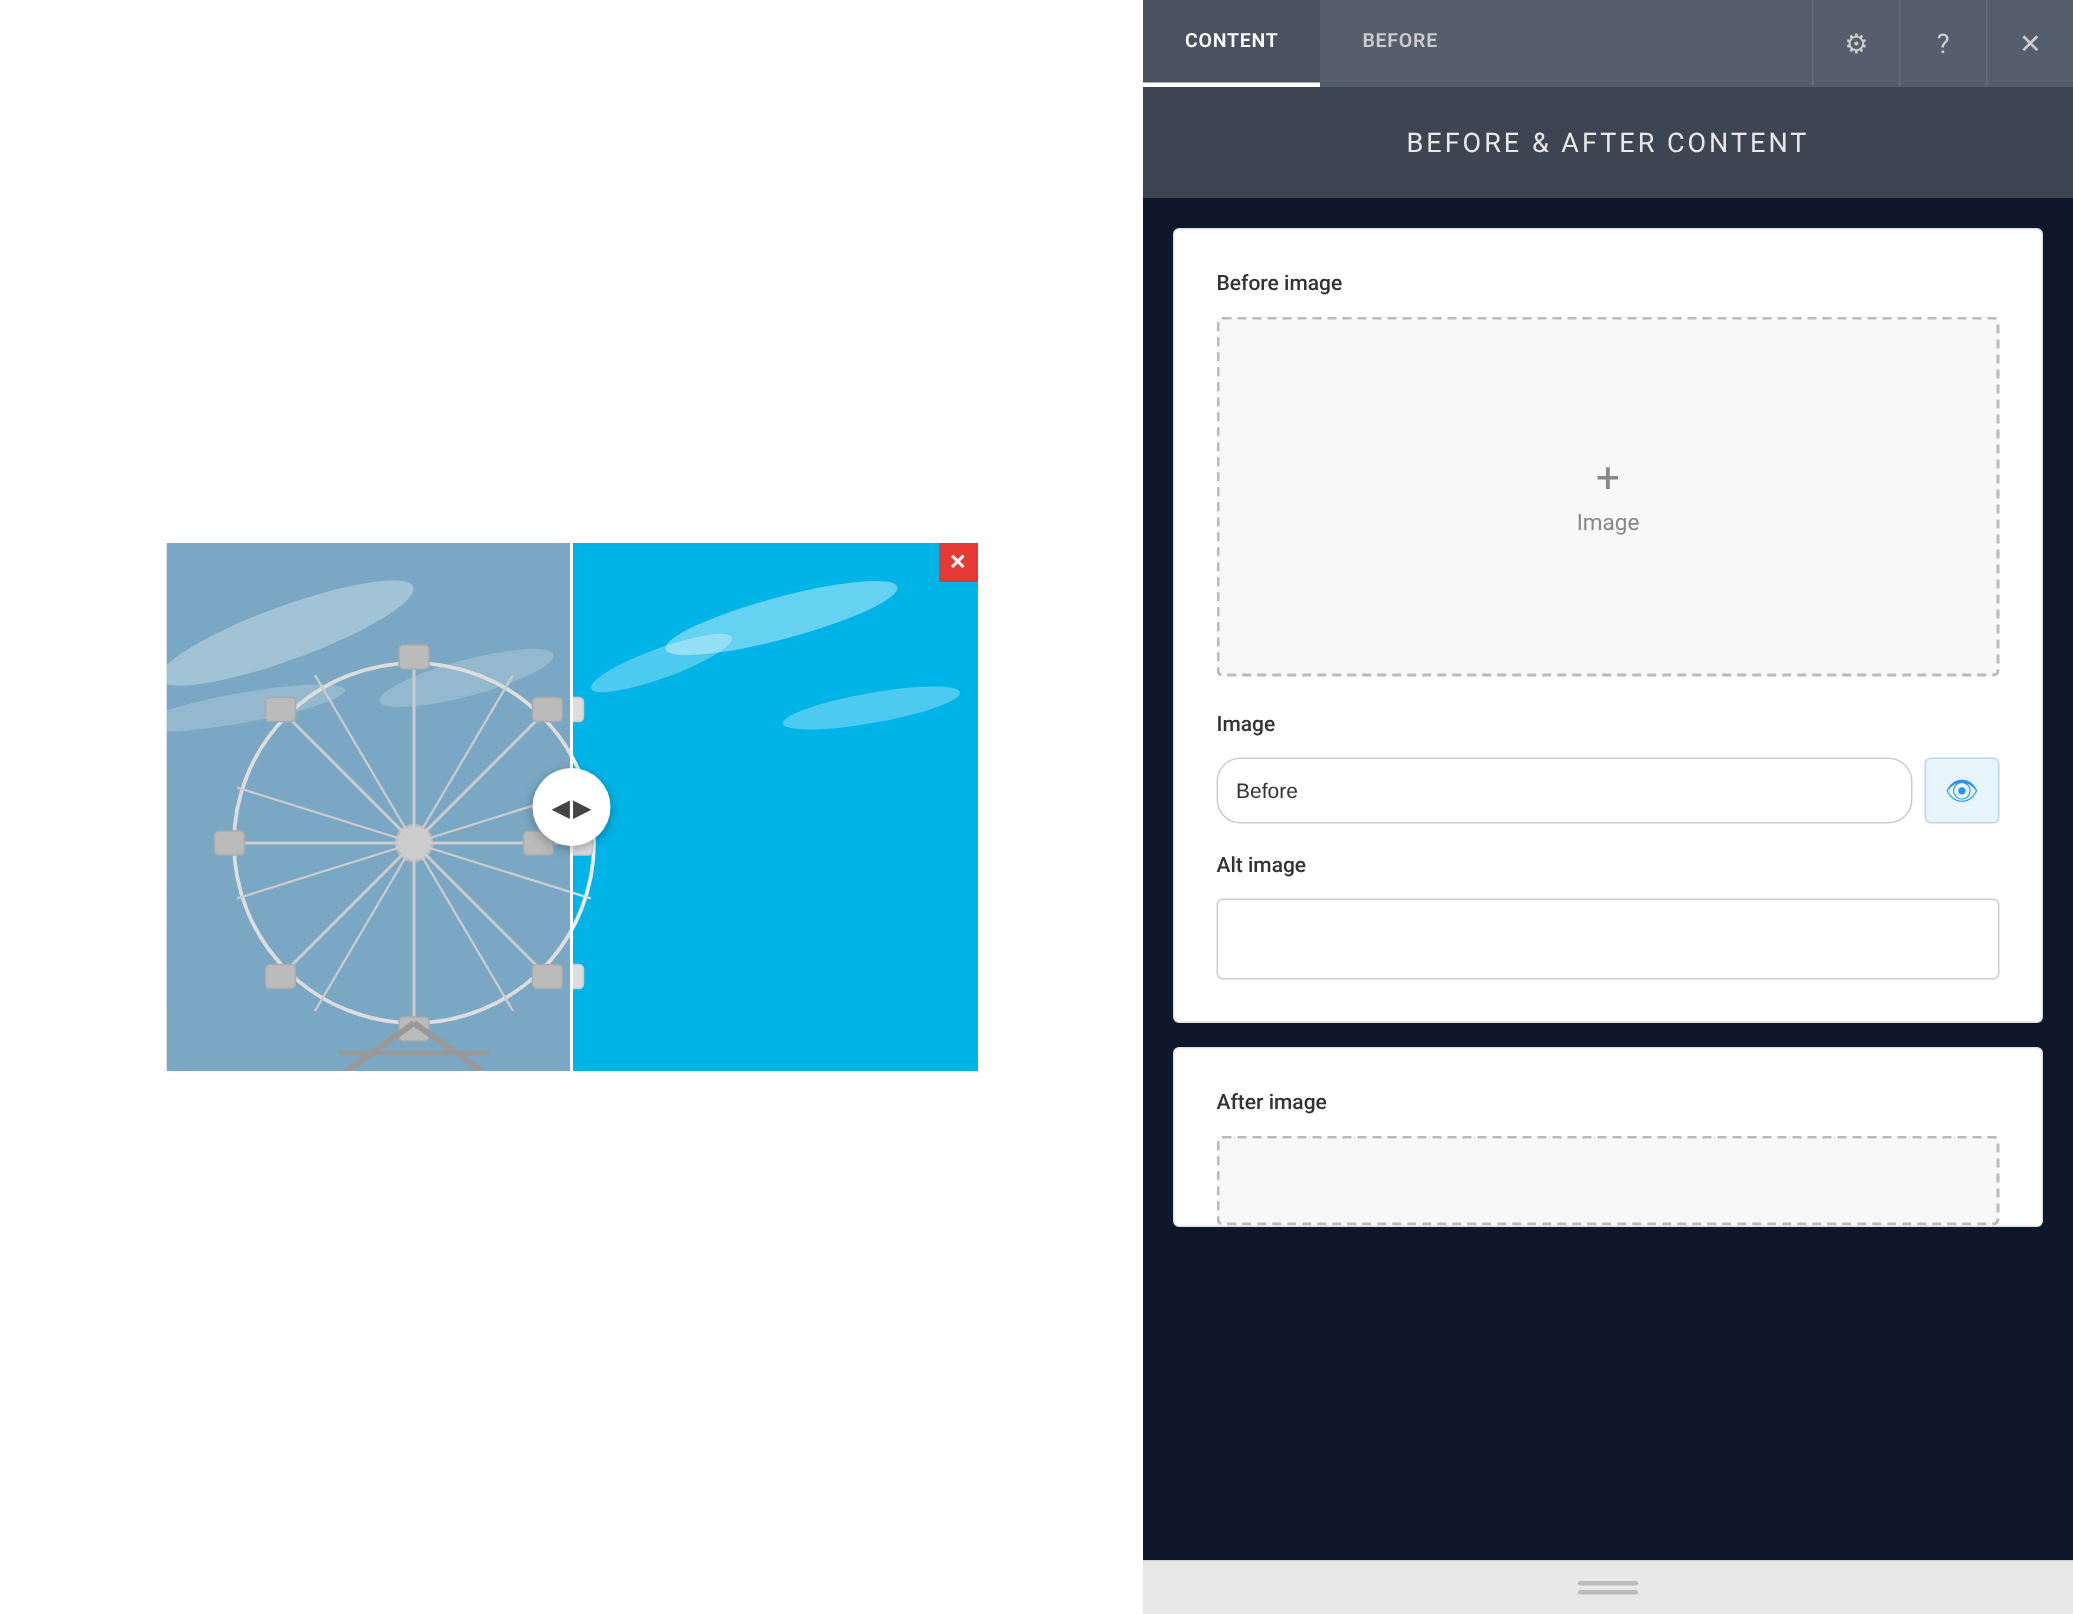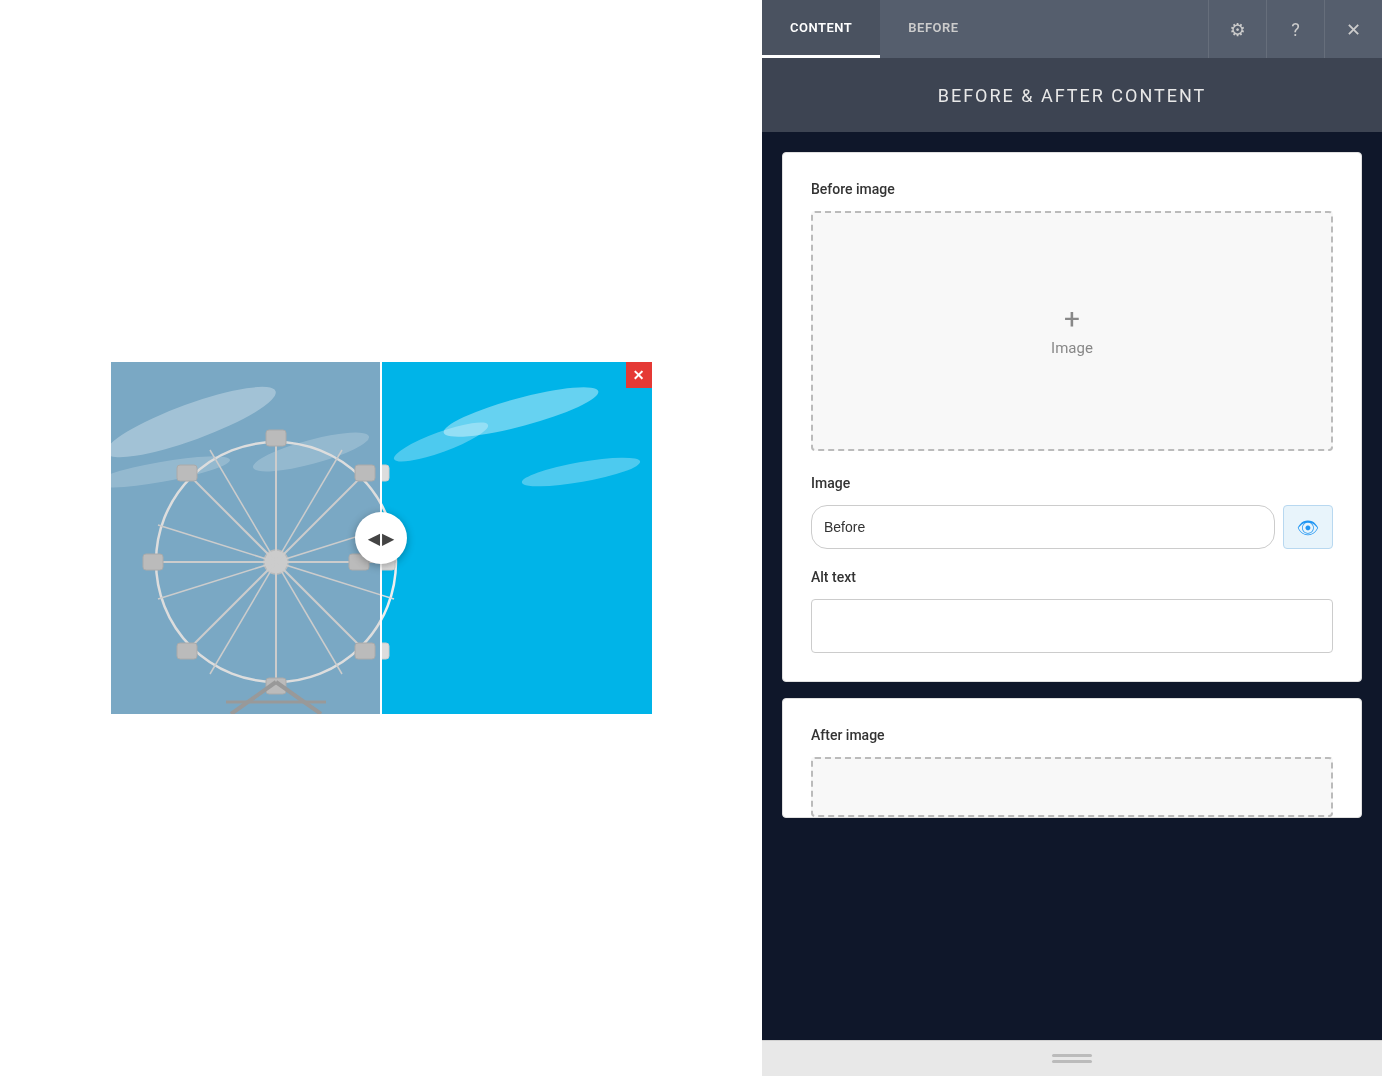--- a/index.html
+++ b/index.html
@@ -450,21 +450,21 @@
         <div class="field-label">Image</div>
         <div class="input-with-btn">
           <input type="text" class="text-input" value="Before" style="">
           <div class="eye-btn">
             <span class="eye-icon">👁</span>
           </div>
         </div>
       </div>
 
       <div>
-        <div class="field-label">Alt text</div>
+        <div class="field-label">Alt image</div>
         <input type="text" class="alt-text-input" value="" style="">
       </div>
 
     </div>
 
     <div class="card-partial">
       <div class="field-label">After image</div>
       <div class="image-upload-partial">
         
       </div>

